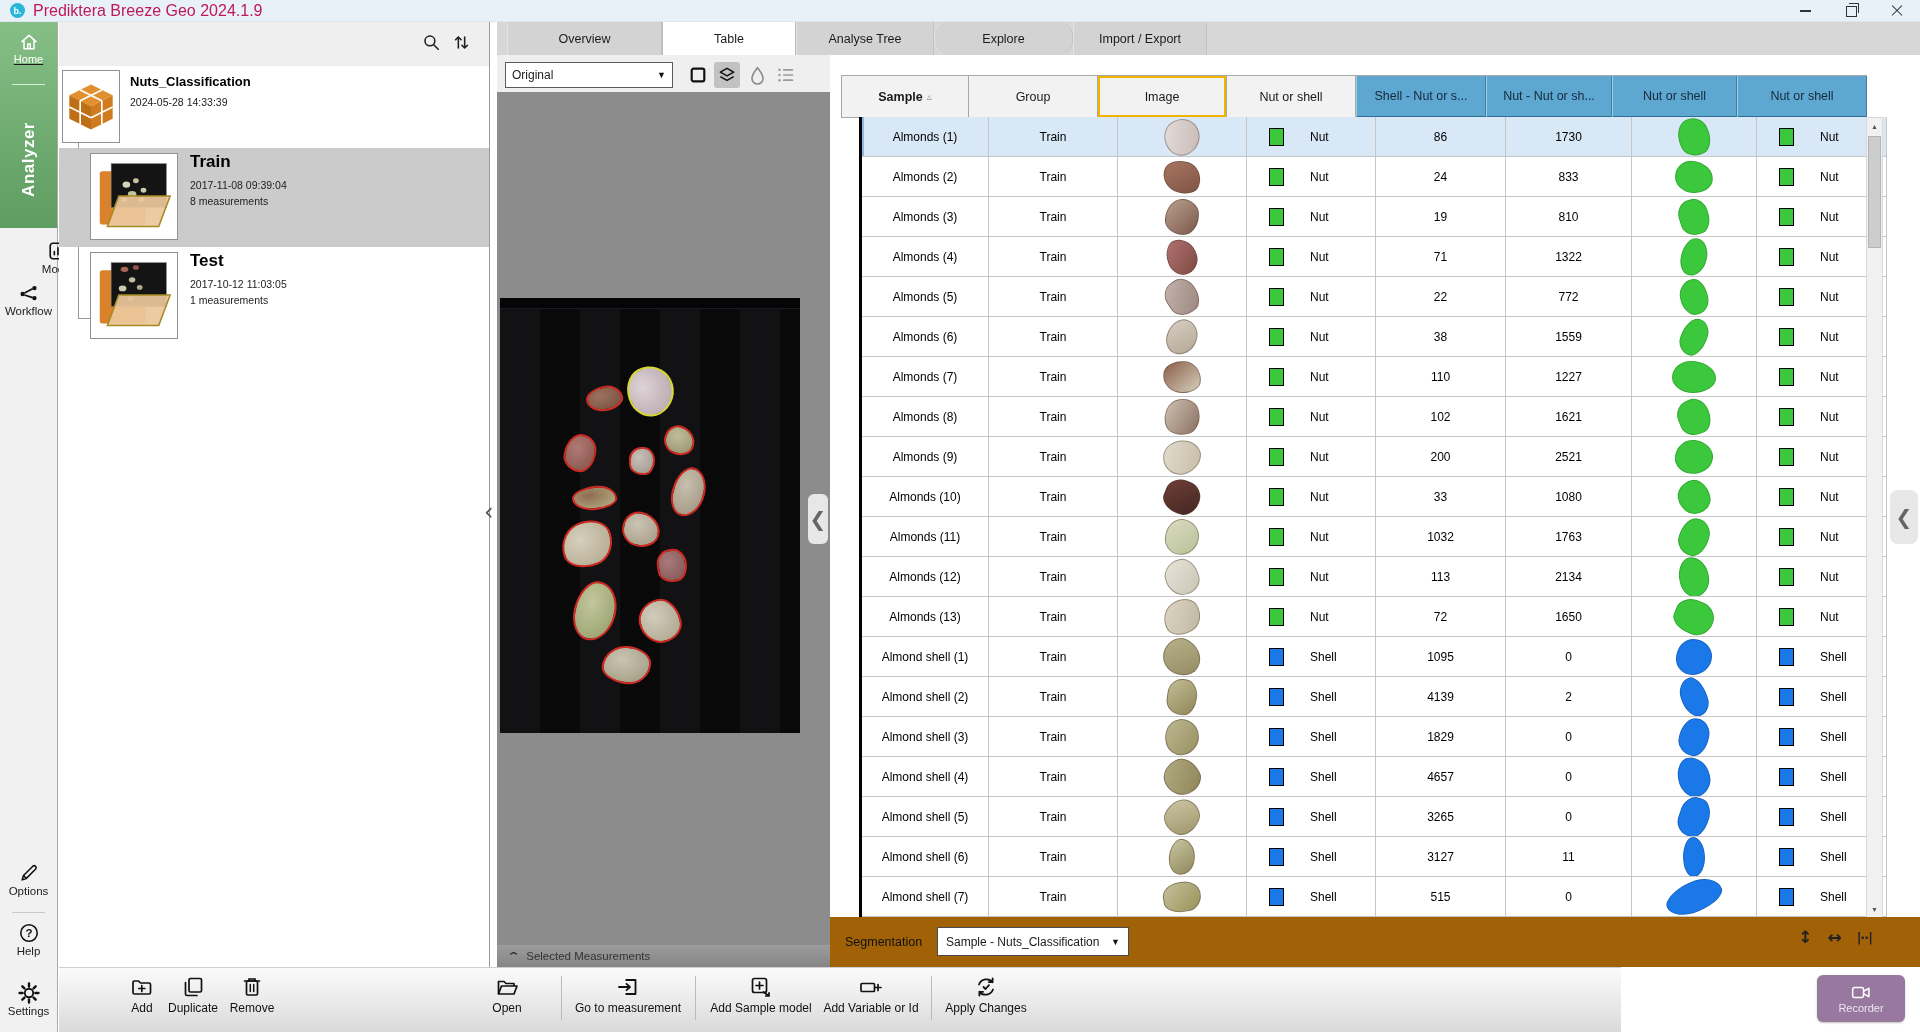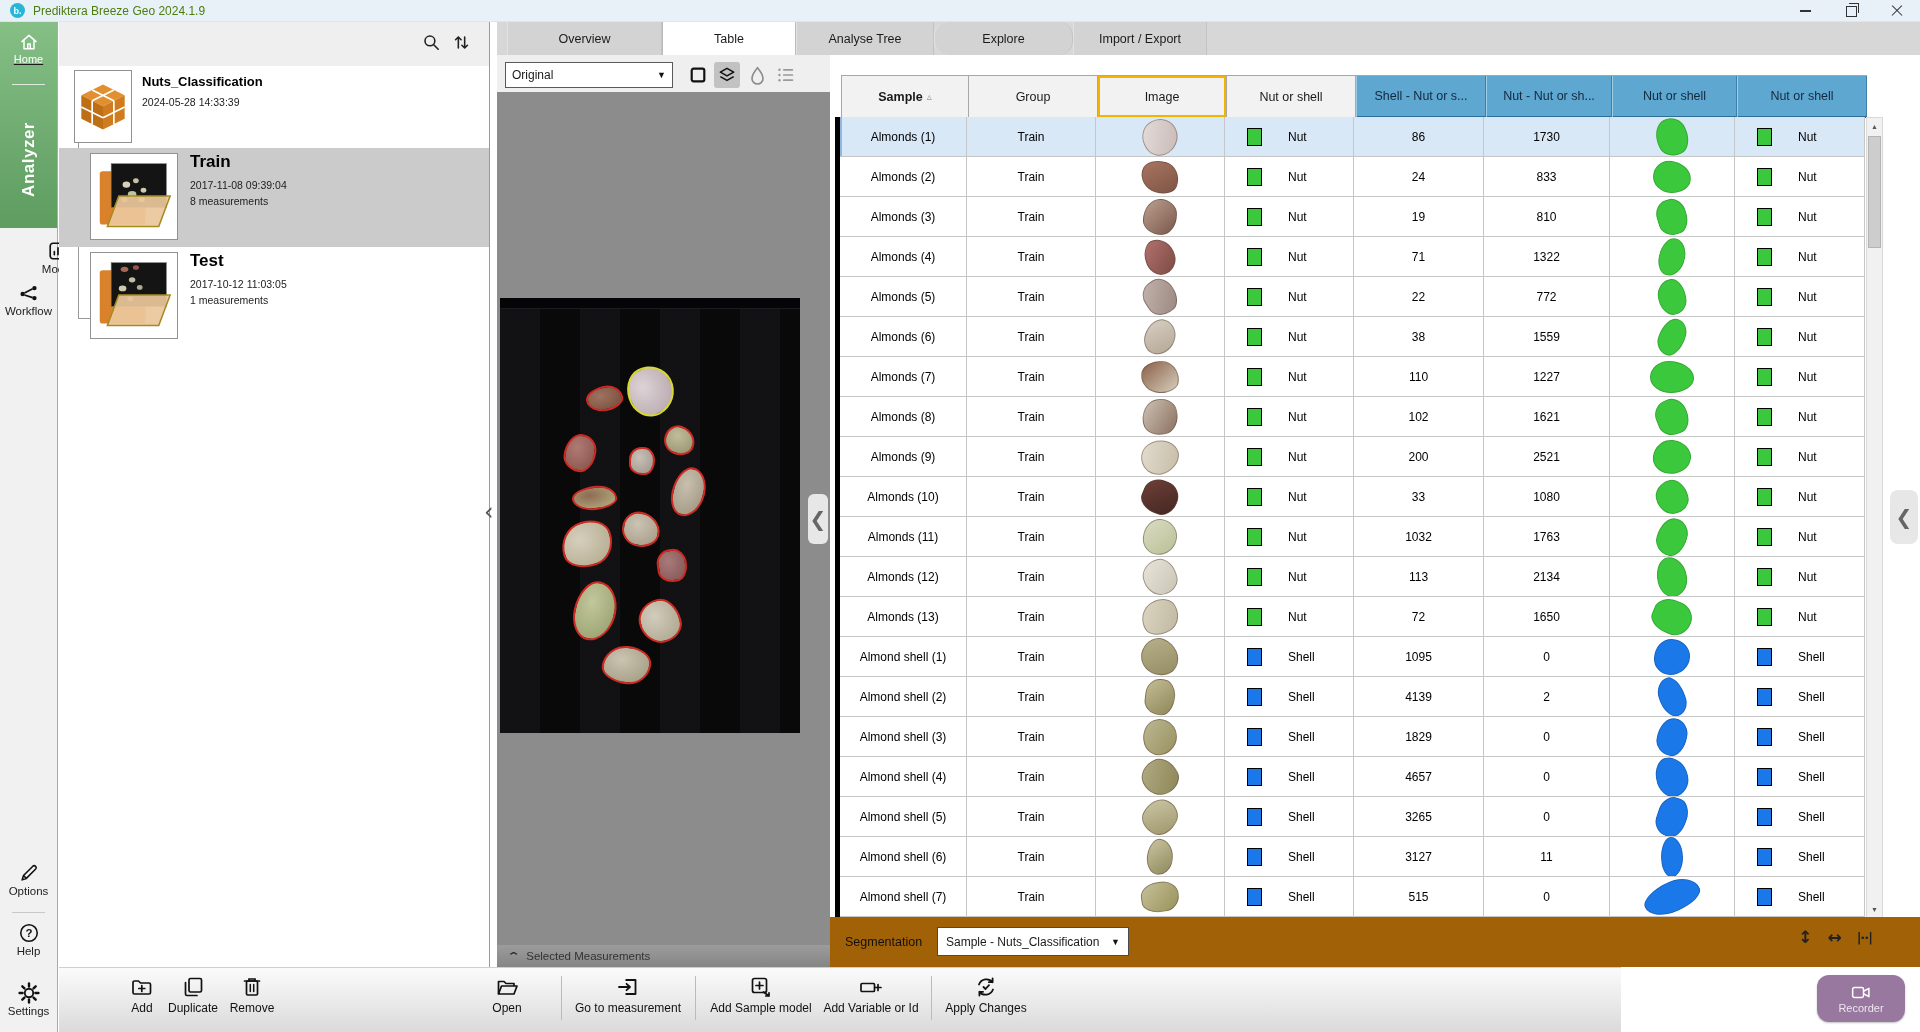--- a/index.html
+++ b/index.html
@@ -4,21 +4,21 @@
 <style>
   html,body{margin:0;padding:0;background:#666;}
   #app{position:relative;width:1920px;height:1032px;background:#fff;overflow:hidden;
        font-family:"Liberation Sans","DejaVu Sans",sans-serif;color:#1a1a1a;font-size:12px;
        -webkit-font-smoothing:antialiased;}
   
   .titlebar{position:absolute;left:0;top:0;width:1920px;height:22px;background:#e9f1f8;
             display:flex;align-items:center;border-bottom:1px solid #dde6ee;box-sizing:border-box;}
   .logo{width:15px;height:15px;border-radius:50%;background:#27b5d8;color:#fff;font-size:9px;
         font-weight:bold;display:flex;align-items:center;justify-content:center;margin:0 8px 0 10px;}
-  .wtitle{font-size:12px;color:#4d7c0f;}
+  .wtitle{font-size:16px;color:#be185d;}
   .winbtns{position:absolute;right:0;top:0;height:22px;display:flex;}
   .winbtn{width:46px;height:22px;display:flex;align-items:center;justify-content:center;cursor:default;}
   .minbar{width:11px;height:1.4px;background:#333;display:block;}
   .restore{width:9px;height:9px;border:1.2px solid #333;position:relative;display:block;}
   .restore:before{content:"";position:absolute;left:2px;top:-4px;width:9px;height:9px;border:1.2px solid #333;border-left:none;border-bottom:none;}
   .closex{position:relative;width:12px;height:12px;display:block;}
   .closex:before,.closex:after{content:"";position:absolute;left:-1px;top:5px;width:14px;height:1.4px;background:#333;}
   .closex:before{transform:rotate(45deg);} .closex:after{transform:rotate(-45deg);}
   
   .sidebar{position:absolute;left:0;top:22px;width:58px;height:1010px;background:#f1f1f1;border-right:1px solid #aaa;box-sizing:border-box;}
@@ -68,21 +68,21 @@
                 color:#666;font-size:20px;cursor:pointer;font-family:"DejaVu Sans",sans-serif;}
   
   .tablepanel{position:absolute;left:830px;top:55px;width:1090px;height:912px;background:#fff;}
   .thead{position:absolute;left:11px;top:20px;display:grid;grid-template-columns:127px 129px 129px 129px 130px 126px 125px 130px;
          border-top:1px solid #a8a8a8;border-left:1px solid #a8a8a8;}
   .th{height:42px;background:#f2f2f2;border-right:1px solid #a8a8a8;border-bottom:1px solid #a8a8a8;
       display:flex;align-items:center;justify-content:center;font-size:12.5px;box-sizing:border-box;cursor:pointer;position:relative;}
   .th.blue{background:#5ea7d0;color:#15293c;border-bottom:2px solid #2f6e96;border-right:1px solid #3f7fa5;border-left:1px solid #a2cde5;}
   .th.selcol{box-shadow:inset 0 0 0 2px #f1b500;}
   .th .sortmark{font-size:10px;color:#9a9a9a;margin-left:4px;}
-  .tbody{position:absolute;left:5px;top:62px;border-left:5px solid #000000;}
+  .tbody{position:absolute;left:29px;top:62px;border-left:3px solid #000000;}
   .tr{display:grid;grid-template-columns:127px 129px 129px 129px 130px 126px 125px 130px;height:40px;}
   .tr.sel .td{background:#d9e8f7;}
   .tr.sel .td:first-child{box-shadow:inset 2px 0 0 #8fb8e0;}
   .td{border-right:1px solid #c6c6c6;border-bottom:1px solid #c6c6c6;display:flex;align-items:center;justify-content:center;
       box-sizing:border-box;font-size:12px;color:#000;background:#fff;overflow:hidden;}
   .td.classcell{justify-content:flex-start;padding-left:22px;gap:26px;}
   .swatch{width:15px;height:18px;border:1.5px solid #000;box-sizing:border-box;flex:none;}
   .thumb{border:1px solid rgba(90,70,60,.45);}
   .mask{border:1px solid rgba(0,0,0,.15);}
   
@@ -96,21 +96,21 @@
           display:flex;align-items:center;padding:0 8px;gap:8px;cursor:pointer;}
   .segsel .val{flex:1;font-size:12px;}
   .segicons{position:absolute;right:48px;top:12px;display:flex;gap:15px;align-items:center;}
   .segicon{font-size:17px;font-weight:bold;color:#222;cursor:pointer;font-family:"DejaVu Sans",sans-serif;line-height:1;}
   .segicon.fit{font-size:13px;letter-spacing:-1px;font-weight:bold;}
   
   .footer{position:absolute;left:59px;top:967px;width:1562px;height:65px;background:linear-gradient(180deg,#fbfbfb,#dadada);border-top:1px solid #cfcfcf;box-sizing:border-box;}
   .fbtn{position:absolute;top:7px;display:flex;flex-direction:column;align-items:center;cursor:pointer;}
   .fbtn .lbl{font-size:12px;color:#111;margin-top:2px;white-space:nowrap;}
   .fsep{position:absolute;top:8px;width:1px;height:44px;background:#bbb;}
-  .recorder{position:absolute;left:1758px;top:7px;width:88px;height:47px;background:#98789f;border-radius:12px;
+  .recorder{position:absolute;left:1758px;top:7px;width:88px;height:47px;background:#98789f;border-radius:6px;
             display:flex;flex-direction:column;align-items:center;justify-content:center;cursor:pointer;box-shadow:0 1px 2px rgba(0,0,0,.25);}
   .recorder .lbl{color:#efe4f1;font-size:11px;margin-top:1px;}
   svg{display:block;}
 </style>
 </head>
 <body>
 
 <div id="app">
 
   <div class="titlebar">
@@ -202,21 +202,21 @@
           <path d="M8 19 V5 M8 5 L4.5 8.5 M8 5 L11.5 8.5"></path>
             <path d="M16 5 V19 M16 19 L12.5 15.5 M16 19 L19.5 15.5"></path>
         </svg>
       </span>
     </div>
 
     <div class="treeline" style="left:19px;top:121px;width:1px;height:176px;"></div>
     <div class="treeline" style="left:19px;top:175px;width:12px;height:1px;"></div>
     <div class="treeline" style="left:19px;top:296px;width:12px;height:1px;"></div>
 
-    <div class="projitem" style="top:44px;height:64px;margin-left:12px;">
+    <div class="projitem" style="top:44px;height:64px;">
       <div class="iconbox" style="left:3px;top:4px;width:58px;height:73px;">
         <svg width="50" height="52" viewBox="0 0 60 62">
           <polygon points="30,4 56,17 30,30 4,17" fill="#e2902f"></polygon>
           <polygon points="4,17 30,30 30,58 4,45" fill="#be6e14"></polygon>
           <polygon points="56,17 30,30 30,58 56,45" fill="#d07c1e"></polygon>
           <g stroke="#fff" stroke-width="2" fill="none">
             <path d="M17 10.5 L43 23.5 M43 10.5 L17 23.5"></path>
             <path d="M4 31 L30 44 M17 23.5 V51.5"></path>
             <path d="M56 31 L30 44 M43 23.5 V51.5"></path>
           </g>

